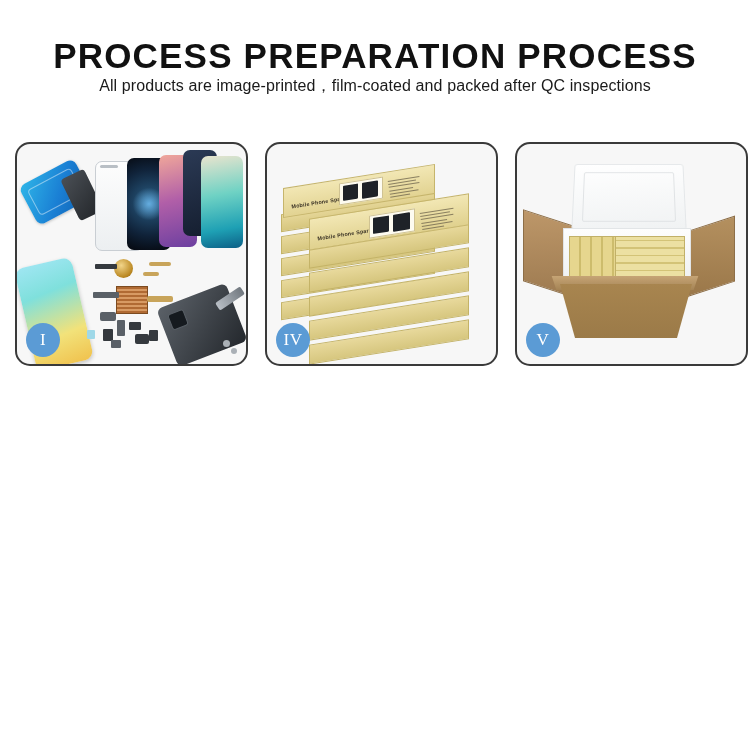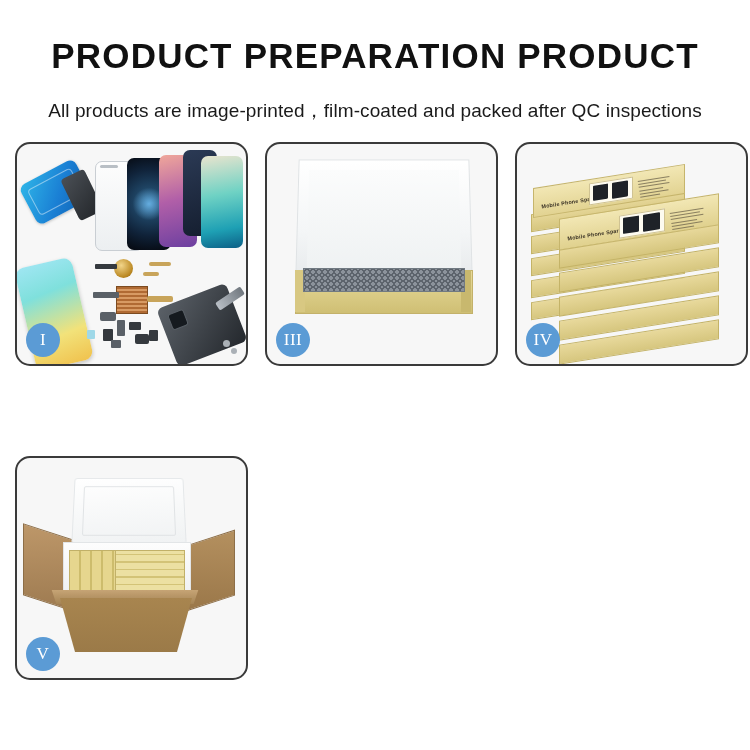--- a/index.html
+++ b/index.html
@@ -11,21 +11,21 @@
   .page{position:relative;width:750px;height:750px;}
 
   
   .header{padding-top:38px;text-align:center;}
   .title{
     font-size:35px;font-weight:700;letter-spacing:1.2px;
     color:#111111;line-height:1.05;
     font-family:"Liberation Sans", sans-serif;
   }
   .subtitle{
-    margin-top:23px;font-size:19px;color:#1a1a1a;font-weight:400;
+    margin-top:1px;font-size:16px;color:#1a1a1a;font-weight:400;
     letter-spacing:.1px;
     text-align:center;
   }
 
   
   .grid{
     position:absolute;left:15px;top:142px;
     width:720px;
     display:grid;
     grid-template-columns:233px 233px 233px;
@@ -293,21 +293,21 @@
     position:absolute;background:rgba(120,94,60,.55);
   }
   .tab{position:absolute;background:rgba(141,112,72,.7);}
 </style>
 </head>
 <body>
 
 <div class="page">
 
   <div class="header">
-    <div class="title">PRODUCT PREPARATION PRODUCT</div>
+    <div class="title">PROCESS PREPARATION PROCESS</div>
     <div class="subtitle">All products are image-printed，film-coated and packed after QC inspections</div>
   </div>
 
   <div class="grid">
 
     <div class="panel">
       <div class="scene">
         <div class="ph ph-blue"></div>
         <div class="ph ph-dark-sm"></div>
         <div class="ph ph-glass"></div>
@@ -334,30 +334,20 @@
         <div class="flex" style="left:132px;top:118px;width:22px;"></div>
         <div class="flex" style="left:126px;top:128px;width:16px;"></div>
         <div class="flex" style="left:130px;top:152px;width:26px;height:6px;"></div>
         <div class="sm" style="left:206px;top:196px;width:7px;height:7px;border-radius:50%;background:#aab0b6;"></div>
         <div class="sm" style="left:214px;top:204px;width:6px;height:6px;border-radius:50%;background:#aab0b6;"></div>
       </div>
       <div class="badge">I</div>
     </div>
 
 
-    <div class="panel">
-      <div class="scene">
-        <div class="b3-lid"></div>
-        <div class="b3-tray"></div>
-        <div class="b3-lipL"></div>
-        <div class="b3-lipR"></div>
-        <div class="b3-inner"></div>
-      </div>
-      <div class="badge">III</div>
-    </div>
 
     <div class="panel">
       <div class="scene">
         <div class="stack">
 
           <div class="slab" style="left:0px;top:40px;width:152px;height:16px;transform:skewY(-9deg);"></div>
           <div class="slab" style="left:0px;top:62px;width:152px;height:16px;transform:skewY(-9deg);"></div>
           <div class="slab" style="left:0px;top:84px;width:152px;height:16px;transform:skewY(-9deg);"></div>
           <div class="slab" style="left:0px;top:106px;width:152px;height:16px;transform:skewY(-9deg);"></div>
           <div class="slab" style="left:0px;top:128px;width:152px;height:16px;transform:skewY(-9deg);"></div>

